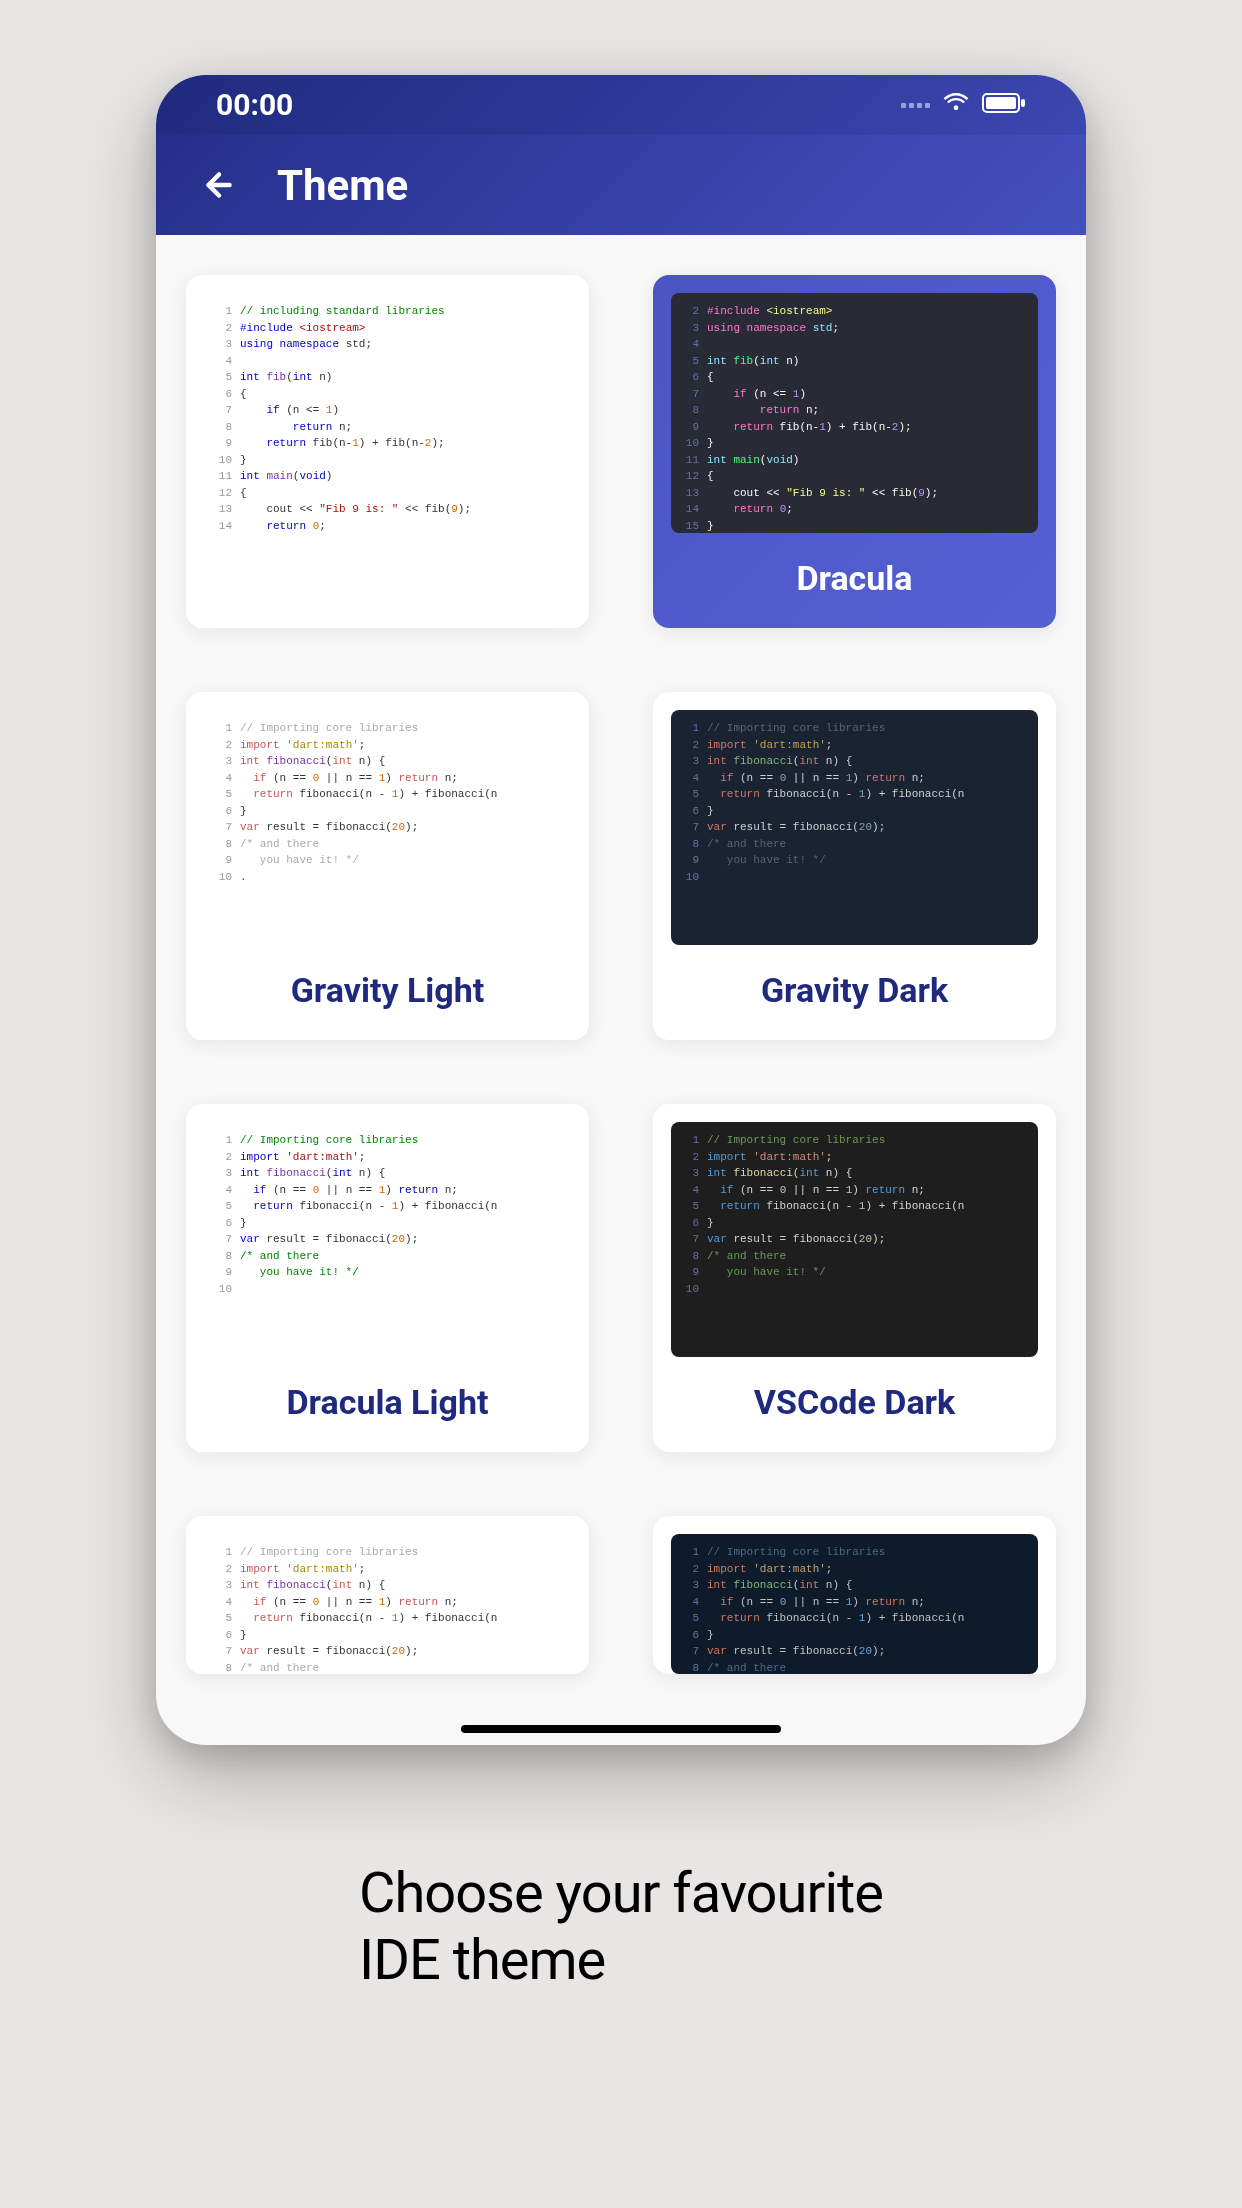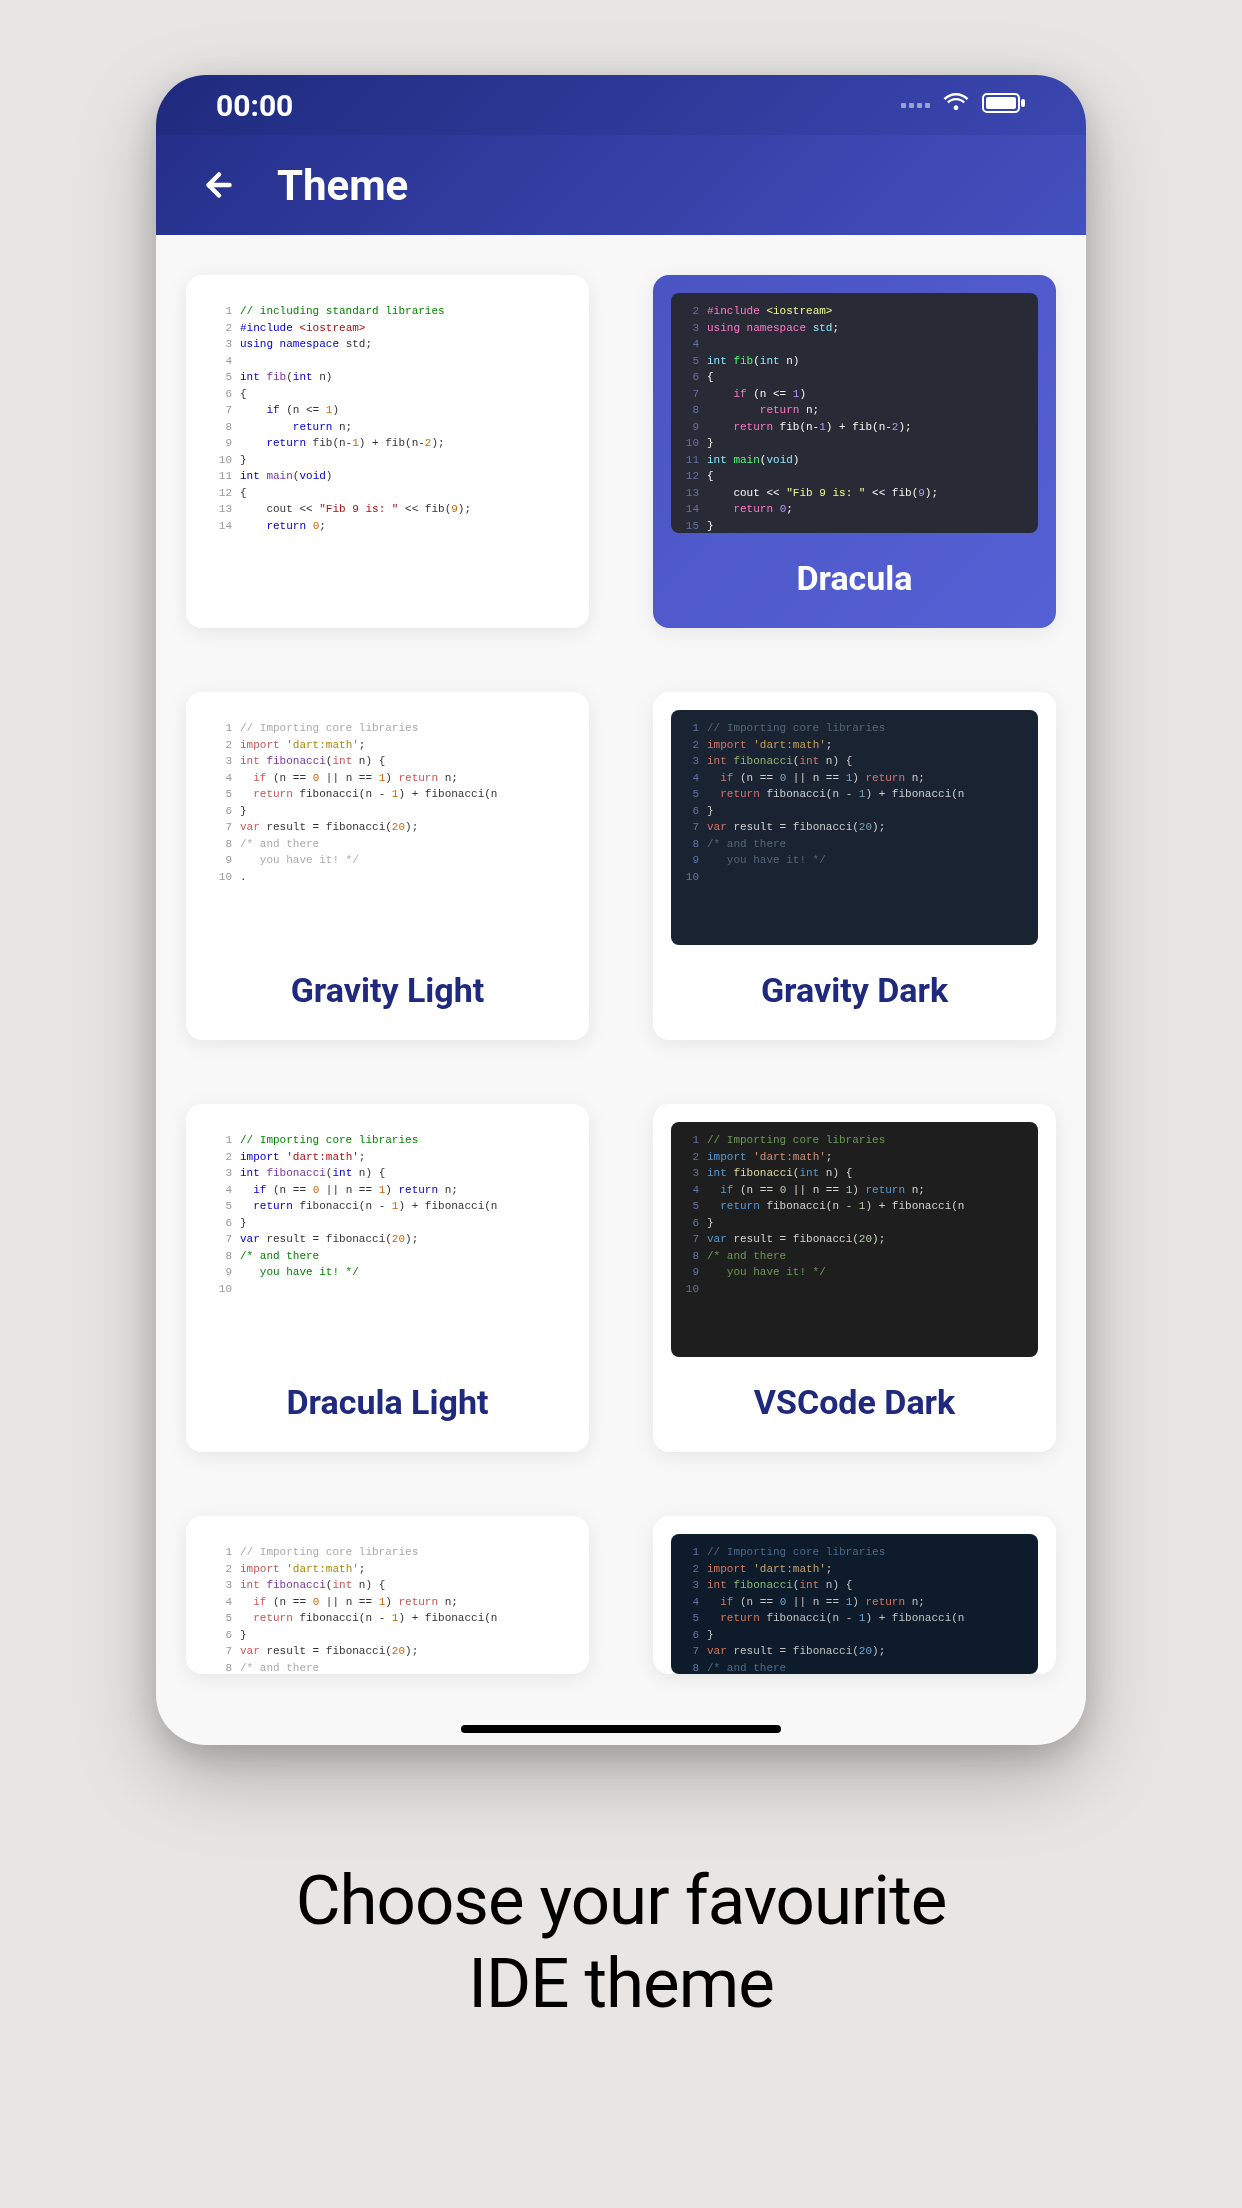--- a/index.html
+++ b/index.html
@@ -24,23 +24,22 @@
       box-shadow: 0 30px 80px rgba(0,0,0,0.25), 0 10px 30px rgba(0,0,0,0.15);
       position: relative;
       display: flex;
       flex-direction: column;
     }
     
     .status-bar {
       height: 60px;
       background: linear-gradient(135deg, #1f2a7e 0%, #3b47b0 100%);
       display: flex;
-      align-items: center;
       justify-content: space-between;
-      padding: 4px 60px;
+      padding: 12px 60px;
       color: white;
     }
     
     .status-time {
       font-size: 30px;
       font-weight: 700;
     }
     
     .status-icons {
       display: flex;
@@ -206,22 +205,22 @@
       left: 50%;
       transform: translateX(-50%);
       width: 320px;
       height: 8px;
       background: #000;
       border-radius: 4px;
     }
     
     .tagline {
       margin-top: 115px;
-      text-align: center;
-      font-size: 69px;
+      text-align: left;
+      font-size: 56px;
       font-weight: 400;
       color: #000;
       line-height: 1.2;
       letter-spacing: -1px;
     }
     
     .code-line { display: block; }
   </style>
 </head>
 <body>

